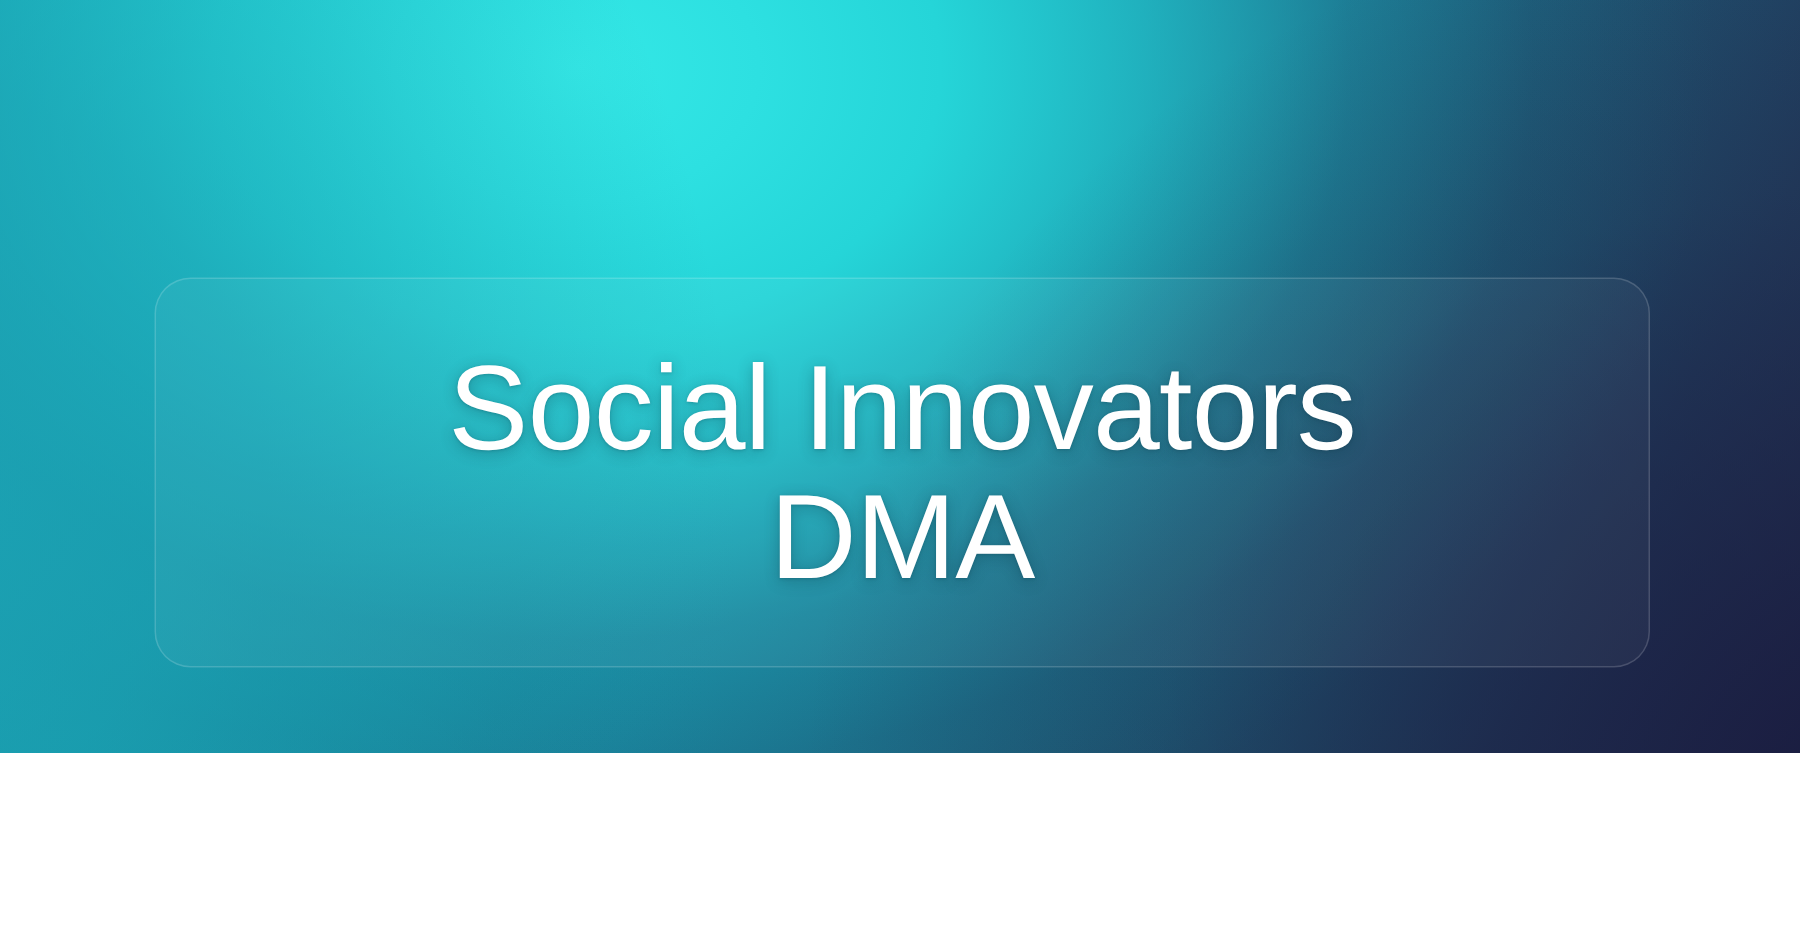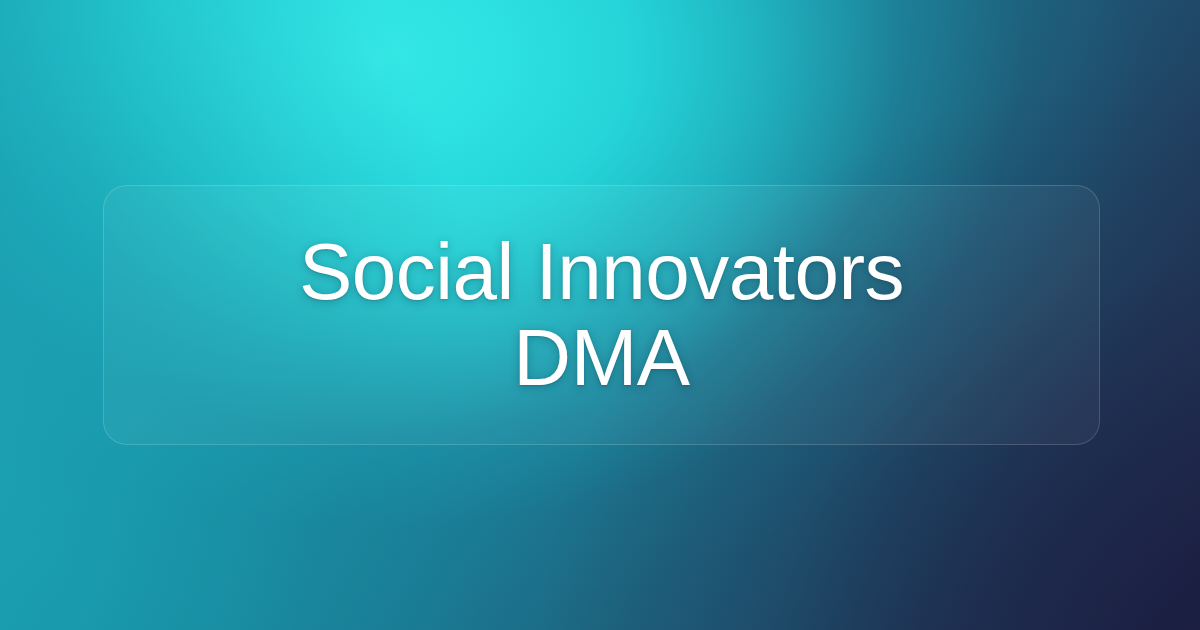--- a/index.html
+++ b/index.html
@@ -12,21 +12,21 @@
     width: 1200px;
     height: 630px;
     overflow: hidden;
     font-family: "Liberation Sans", "DejaVu Sans", sans-serif;
   }
 
   
   .og-canvas {
     position: relative;
     width: 1200px;
-    height: 630px;
+    height: 502px;
     overflow: hidden;
     
     background-color: #4c1d95;
   }
 
   
   .bg-diagonal {
     position: absolute;
     inset: 0;
     background: linear-gradient(

